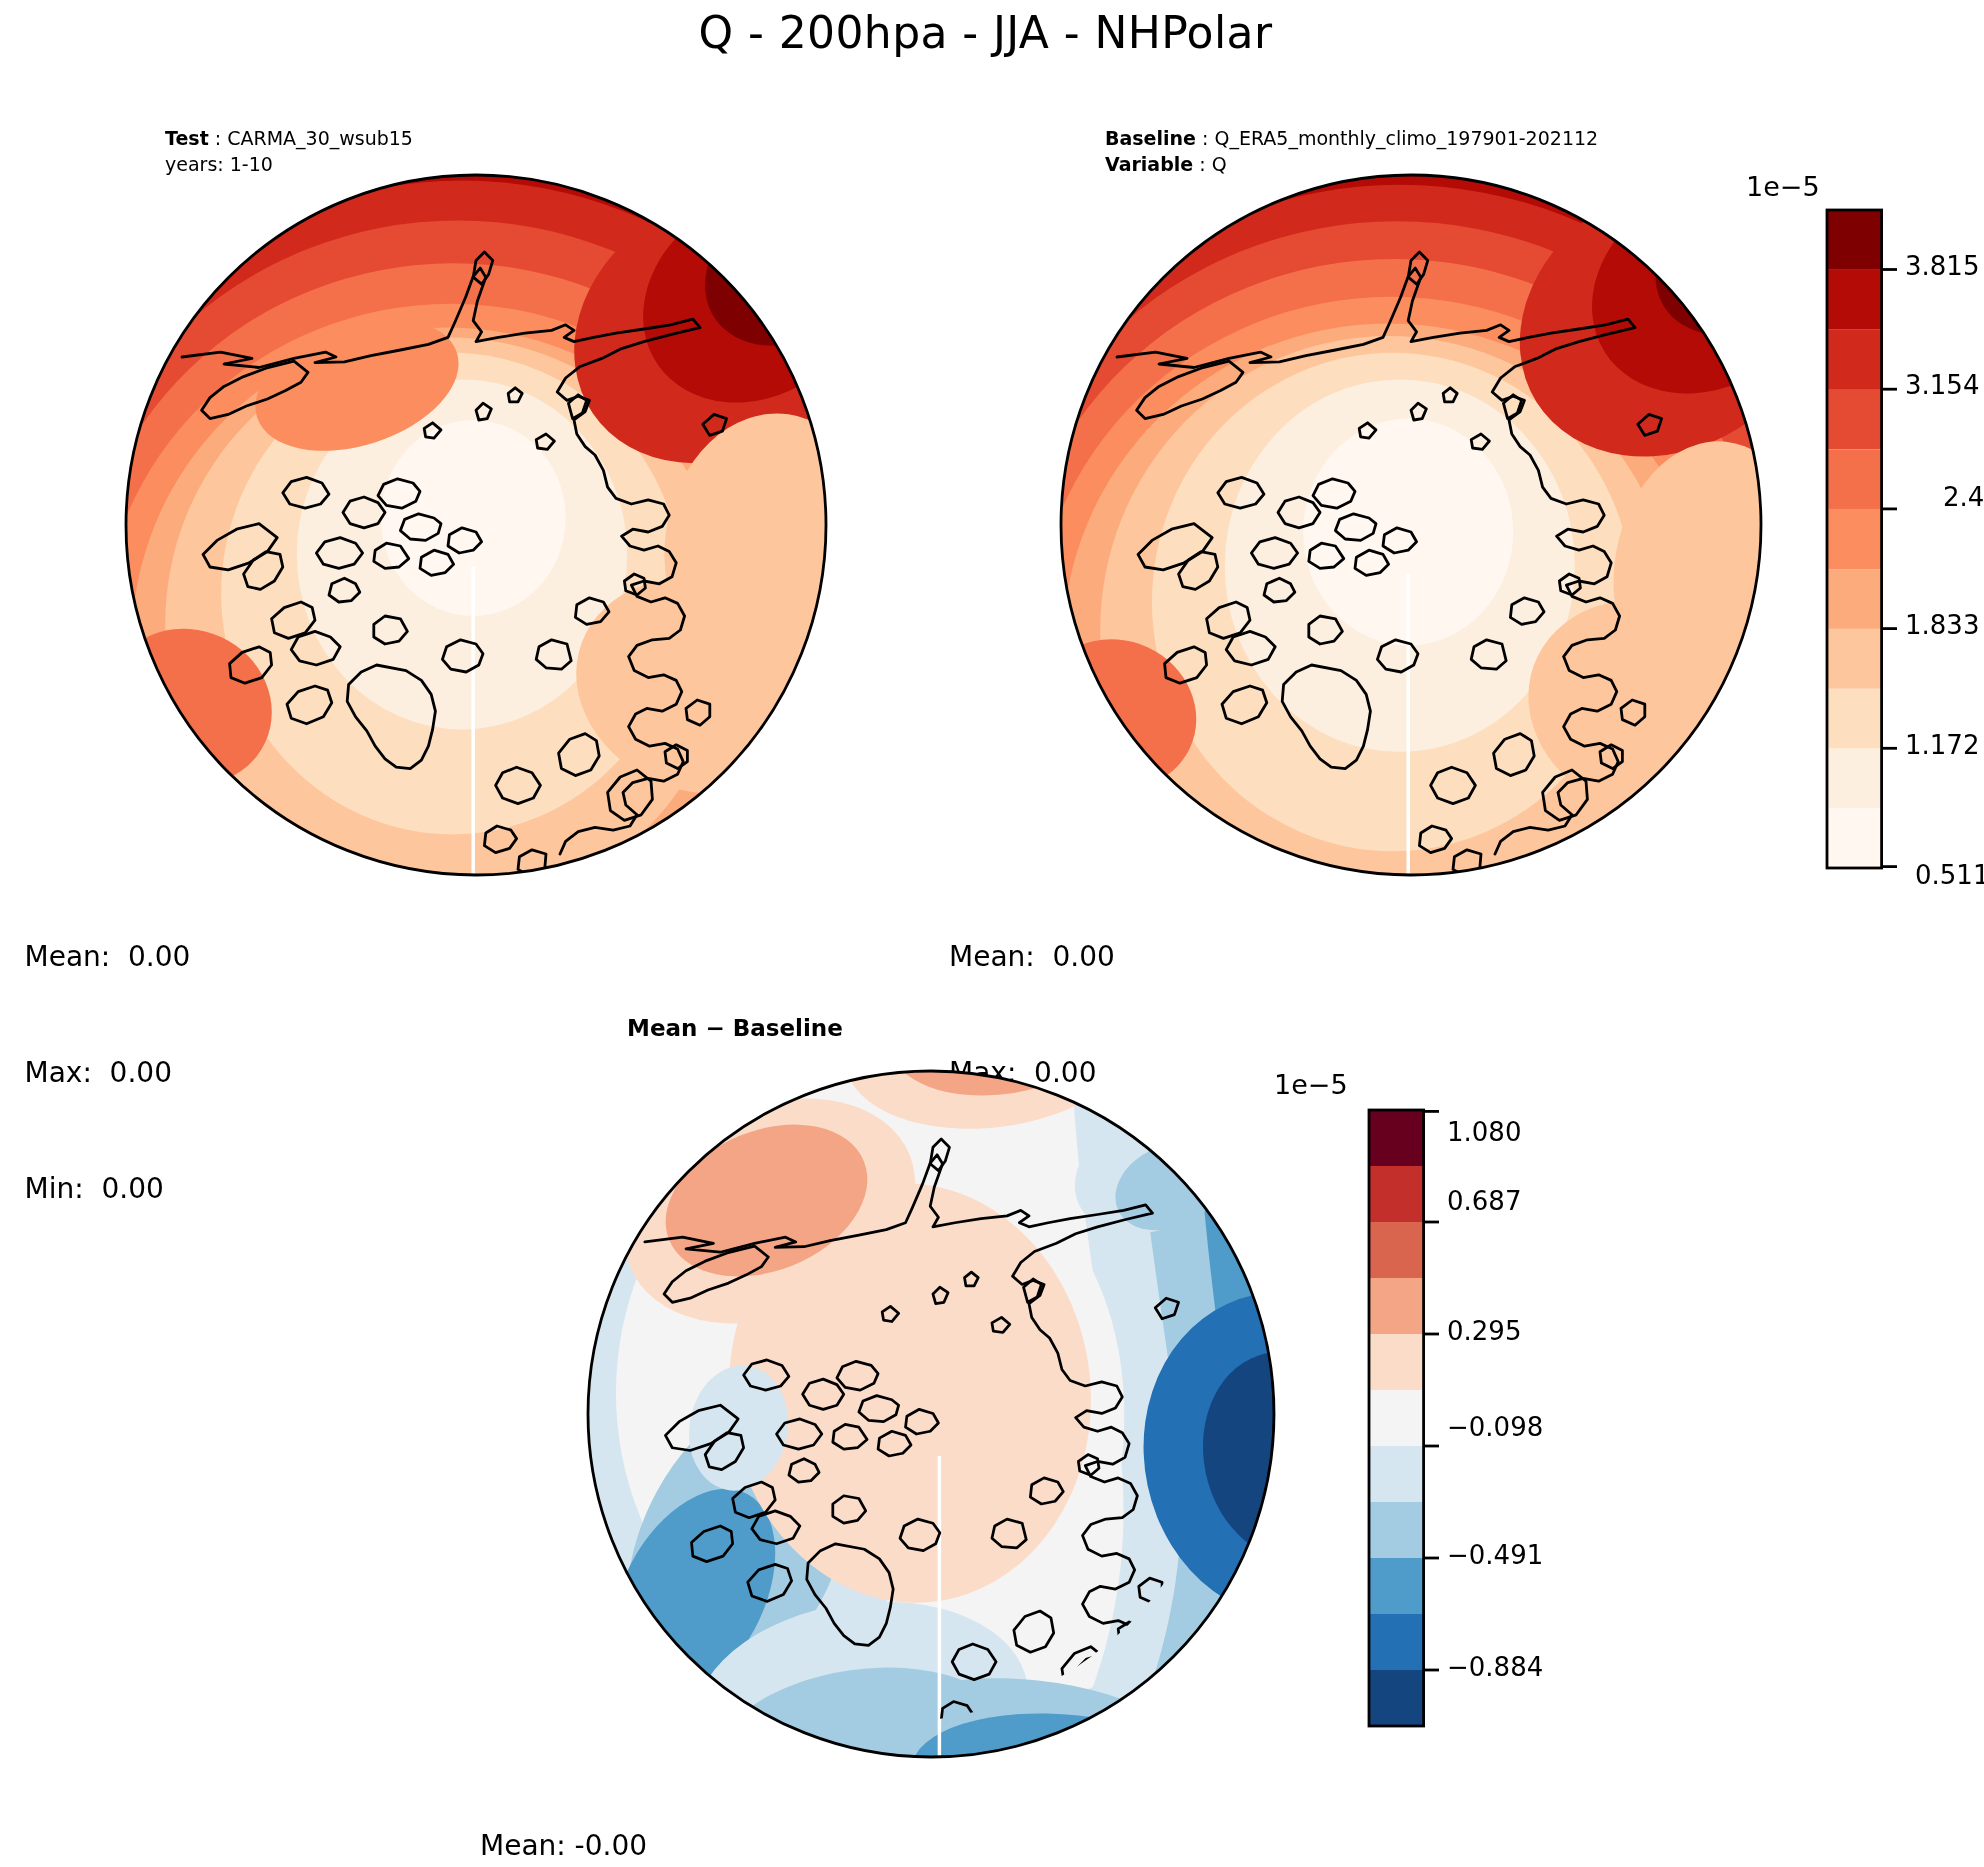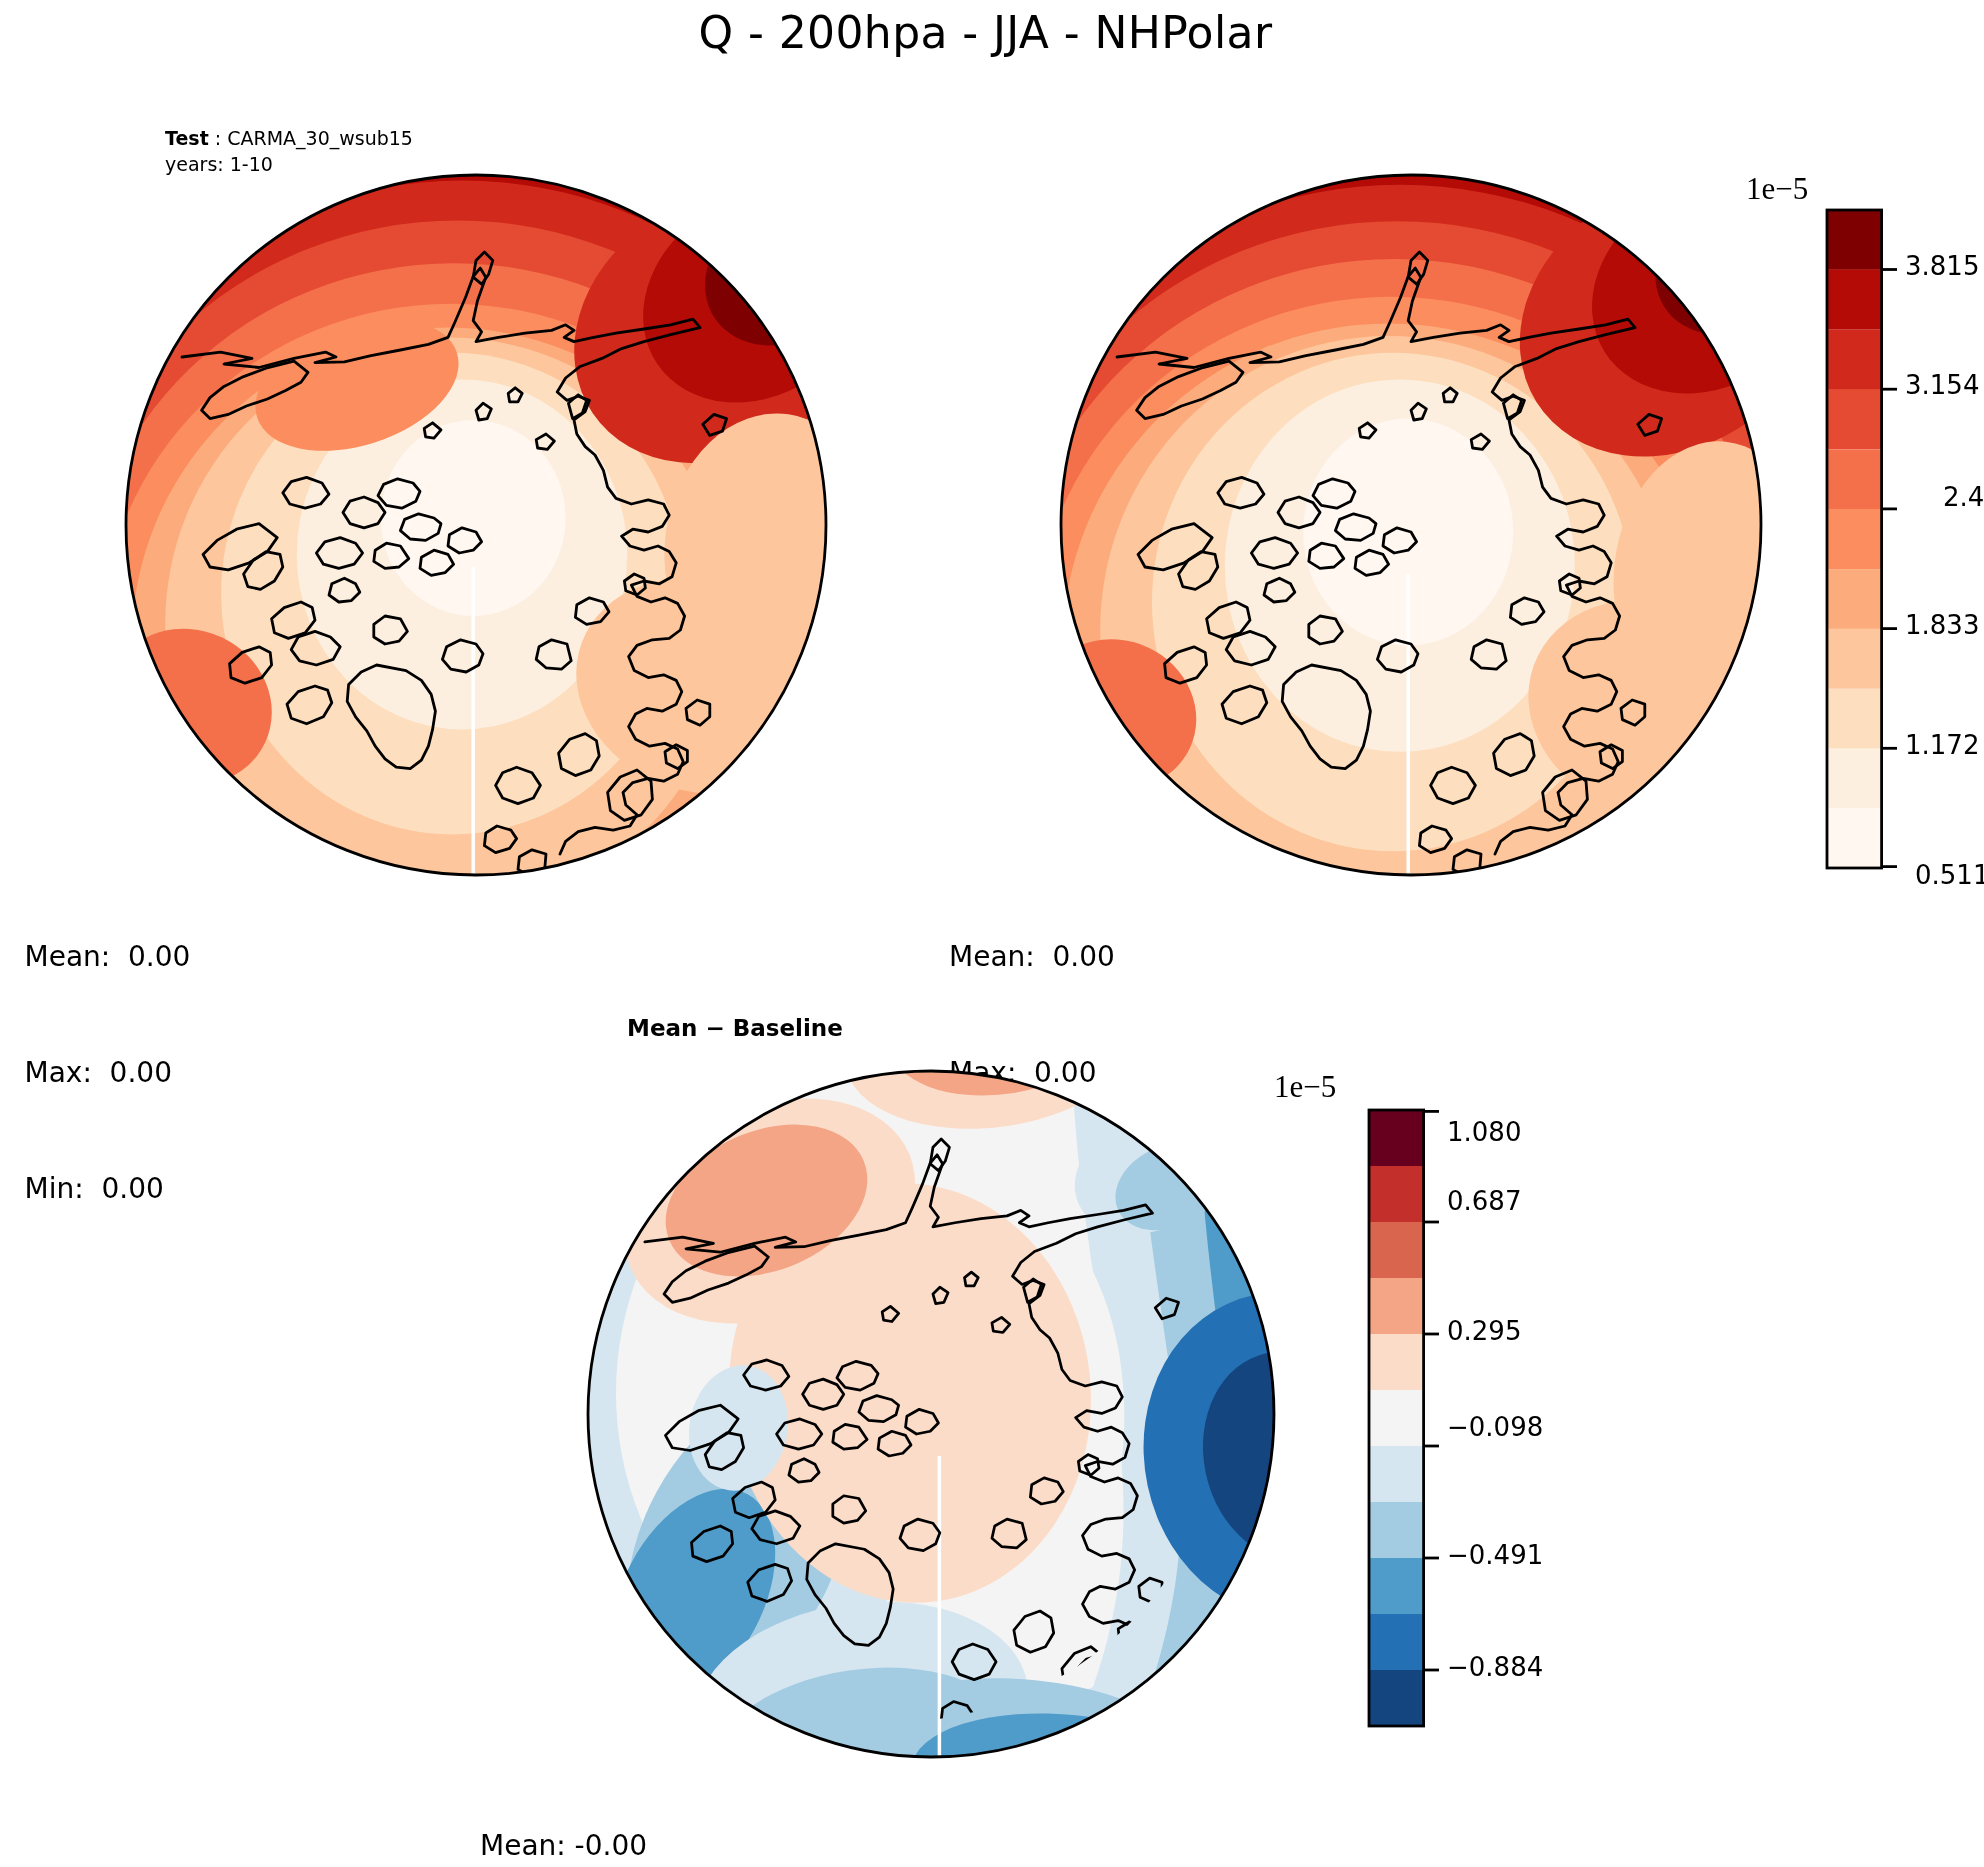--- a/index.html
+++ b/index.html
@@ -4,21 +4,21 @@
 <style>
   html,body{margin:0;padding:0;background:#ffffff;}
   body{width:1985px;height:1867px;font-family:"DejaVu Sans",sans-serif;color:#000;position:relative;overflow:hidden;}
   .fig{position:absolute;inset:0;}
   #main-title{position:absolute;left:0;top:7px;width:1971px;text-align:center;font-size:44px;font-weight:400;letter-spacing:0.4px;}
   .panel-head{position:absolute;font-size:19px;line-height:1.38;white-space:nowrap;}
   .panel-head b{font-weight:700;}
   .stats{position:absolute;font-size:28px;line-height:1.38;white-space:pre;}
   .subttl{position:absolute;font-size:23px;font-weight:700;white-space:nowrap;}
   .cbwrap{position:absolute;}
-  .cb-mult{position:absolute;font-size:31px;white-space:nowrap;font-family:Liberation Serif, serif;}
+  .cb-mult{position:absolute;font-size:27px;white-space:nowrap;}
   .cb-tick-label{position:absolute;font-size:26px;white-space:nowrap;}
   svg{display:block;overflow:visible;}
   .cbar-frame{fill:none;stroke:#000;stroke-width:4;}
   .cbar-tick{stroke:#000;stroke-width:4;}
   .globe-edge{fill:none;stroke:#000;stroke-width:4;}
   .coast{fill:none;stroke:#000;stroke-width:4;stroke-linejoin:round;stroke-linecap:round;}
   .seam{stroke:#ffffff;stroke-width:5;}
 </style>
 </head>
 <body>
@@ -107,20 +107,24 @@
     </g>
     <circle class="globe-edge" cx="560" cy="530" r="500"></circle>
   </svg>
 
   <div class="stats" style="left:24.5px;top:861px;">
     <div>Mean:  0.00</div>
     <div>Max:  0.00</div>
     <div>Min:  0.00</div>
   </div>
 
+  <div class="panel-head" style="left:1105px;top:125px;">
+    <div><b>Baseline</b><span> : </span><span>Q_ERA5_monthly_climo_197901-202112</span></div>
+    <div><b>Variable</b><span> : </span><span>Q</span></div>
+  </div>
 
   <svg style="position:absolute;left:1019px;top:154px;" width="784" height="742" viewBox="0 0 1120 1060">
     <defs>
       <clipPath id="clipB">
           <circle cx="560" cy="530" r="500"></circle>
         </clipPath>
     </defs>
     <g clip-path="url(#clipB)">
       <rect x="0" y="0" width="1120" height="1060" fill="#7f0000"></rect>
       <ellipse cx="548" cy="600" rx="650" ry="610" fill="#b40b06"></ellipse>

